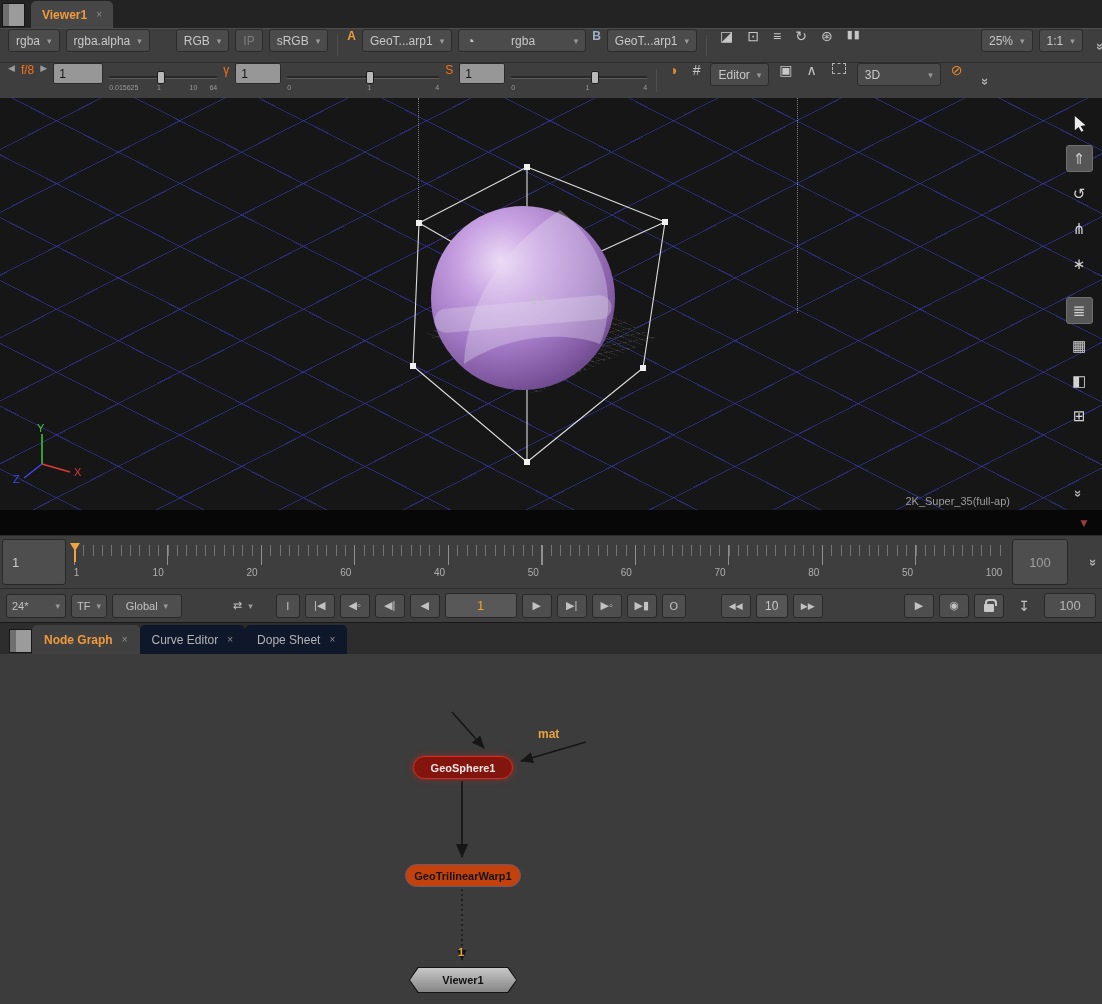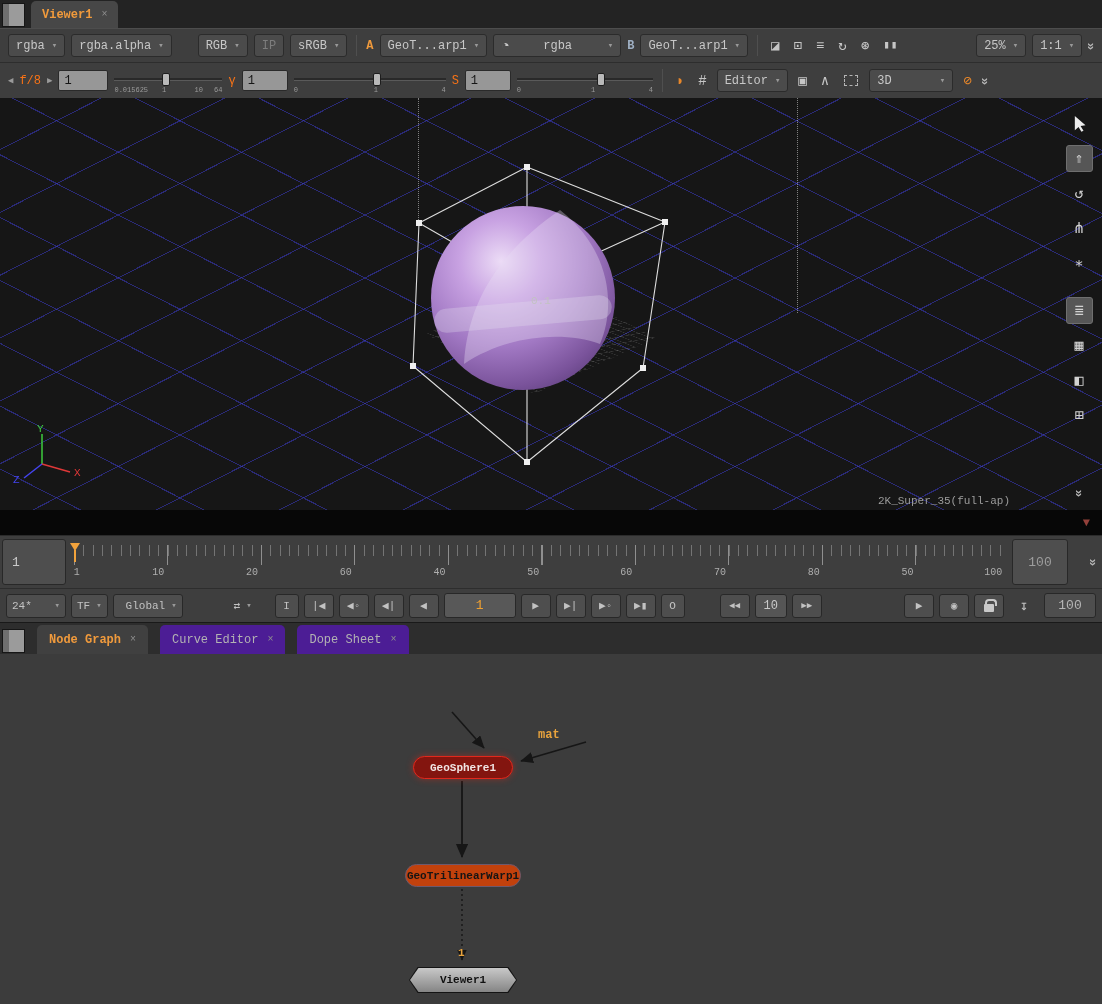--- a/index.html
+++ b/index.html
@@ -1,28 +1,28 @@
 <!DOCTYPE html>
 <html><head>
 <meta charset="utf-8">
 <style>
 *{margin:0;padding:0;box-sizing:border-box}
 html,body{background:#1e1e1e}
 .app{position:relative;width:1102px;height:1004px;background:#393939;overflow:hidden;
-     font-family:Liberation Mono, monospace;font-size:12px;color:#c8c8c8}
+     font-family:Liberation Sans, sans-serif;font-size:12px;color:#c8c8c8}
 
 
 .tabbar{position:absolute;left:0;top:0;width:100%;height:28px;background:#232323;display:flex;align-items:flex-end;gap:6px;padding-left:2px}
 .grip{width:23px;height:24px;margin-bottom:1px;background:linear-gradient(90deg,#6f6f6f 0 6px,#9b9b9b 6px);border:1px solid #161616;flex:none}
 .tab{height:27px;display:flex;align-items:center;gap:9px;padding:0 11px;background:#474747;border-radius:5px 5px 0 0;flex:none}
 .tlbl{color:#f09a3c;font-weight:bold;font-size:12px}
 .tabx{color:#8f8f8f;font-size:10px}
 
 
-.tb{position:absolute;left:0;width:100%;display:flex;align-items:center;padding:0 8px;background:#3e3e3e;gap:6px}
+.tb{position:absolute;left:0;width:100%;display:flex;padding:0 8px;background:#3e3e3e;gap:6px}
 .tb1{top:28px;height:34px;border-top:1px solid #4d4d4d}
 .tb2{top:62px;height:36px;border-top:1px solid #2d2d2d}
 .btn{display:inline-flex;align-items:center;gap:5px;height:23px;padding:0 7px;background:#4b4b4b;border:1px solid #2b2b2b;border-radius:3px;color:#c8c8c8;white-space:nowrap;flex:none}
 .dd{color:#999;font-size:9px;margin-left:2px}
 .dim{color:#7d7d7d}
 .sep{width:1px;align-self:stretch;margin:6px 3px;background:#2a2a2a;border-right:1px solid #4f4f4f;flex:none}
 .icon{font-size:14px;color:#c6c6c6;padding:0 4px;flex:none;line-height:1}
 .orange{color:#e8872a}
 .abchip{font-weight:bold;flex:none}
 .achip{color:#f09a3c}.bchip{color:#9fb0c4}
@@ -76,23 +76,23 @@
 
 .transport{position:absolute;left:0;top:588px;width:100%;height:34px;background:#3e3e3e;border-top:1px solid #2d2d2d;display:flex;align-items:center;gap:5px;padding:0 6px}
 .tbtn{height:24px;min-width:30px;background:#4e4e4e;border:1px solid #282828;border-radius:3px;display:inline-flex;align-items:center;justify-content:center;gap:4px;padding:0 5px;color:#c2c2c2;font-size:11px;flex:none}
 .frameval{width:72px;height:25px;background:#585858;border:1px solid #282828;border-radius:3px;color:#f0a030;font-size:13px;text-align:center;font-family:inherit;flex:none}
 .stepval{width:32px;height:24px;background:#555;border:1px solid #282828;border-radius:3px;color:#c9c9c9;font-size:12px;text-align:center;font-family:inherit;flex:none}
 .endbox{width:52px;height:25px;background:#4e4e4e;border:1px solid #282828;border-radius:3px;display:inline-flex;align-items:center;justify-content:center;color:#b5b5b5;font-size:13px;flex:none}
 .locki{position:relative;width:10px;height:8px;background:#c9c9c9;border-radius:1px;margin-top:5px}
 .locki:before{content:"";position:absolute;left:1px;top:-5px;width:8px;height:5px;border:2px solid #c9c9c9;border-bottom:none;border-radius:4px 4px 0 0}
 
 
-.ngtabs{position:absolute;left:0;top:622px;width:100%;height:32px;background:#2d2d2d;display:flex;align-items:flex-end;gap:12px;padding-left:2px;border-top:1px solid #191919}
+.ngtabs{position:absolute;left:0;top:622px;width:100%;height:32px;background:#2d2d2d;display:flex;align-items:flex-end;gap:0;padding-left:9px;border-top:1px solid #191919}
 .ngtab{height:29px;display:flex;align-items:center;gap:9px;padding:0 12px;background:#404040;border-radius:5px 5px 0 0;flex:none}
-.ngtab.inactive{background:#4c1d95}
+.ngtab.inactive{background:#0f172a}
 .ngtab.inactive .tlbl{color:#b3b3b3;font-weight:normal}
 .ngcanvas{position:absolute;left:0;top:654px;width:1102px;height:350px;background:#3c3c3c;overflow:hidden}
 .edges{position:absolute;left:0;top:0}
 .node{position:absolute;display:flex;align-items:center;justify-content:center;font-size:11px;font-weight:bold}
 .geo{left:413px;top:102px;width:100px;height:23px;background:#83150f;border:1.5px solid #e2281c;border-radius:12px;color:#f0e4e3;box-shadow:0 0 7px rgba(230,40,25,.45)}
 .warpn{left:405px;top:210px;width:116px;height:23px;background:#c2410c;border:1px solid #6e596d;border-radius:12px;color:#151515}
 .viewhex{left:409px;top:313px;width:108px;height:26px;background:#141414;clip-path:polygon(8% 0,92% 0,100% 50%,92% 100%,8% 100%,0 50%)}
 .viewhex .inner{position:absolute;left:1px;top:1px;width:106px;height:24px;clip-path:polygon(8% 0,92% 0,100% 50%,92% 100%,8% 100%,0 50%);background:linear-gradient(#c8c8c8,#858585);display:flex;align-items:center;justify-content:center;color:#111}
 .readn{left:586px;top:20px;width:97px;height:104px;background:#0f0f0f;border:1px solid #8c8c8c;display:block}
 .thumb{width:95px;height:72px;background:
@@ -335,21 +335,21 @@
 
   <div class="transport">
     <div class="tbtn" style="min-width:60px;justify-content:space-between">
       <span>24*</span>
       <span class="dd">▾</span>
     </div>
     <div class="tbtn">
       <span>TF</span>
       <span class="dd">▾</span>
     </div>
-    <div class="tbtn" style="min-width:70px;justify-content:flex-end">
+    <div class="tbtn" style="min-width:70px;justify-content:center">
       <span>Global</span>
       <span class="dd">▾</span>
     </div>
     <div class="tbtn" style="margin-left:40px;background:transparent;border-color:transparent">
       <span>⇄</span>
       <span class="dd">▾</span>
     </div>
     <div class="tbtn" style="margin-left:12px;min-width:24px">
       <span>I</span>
     </div>

